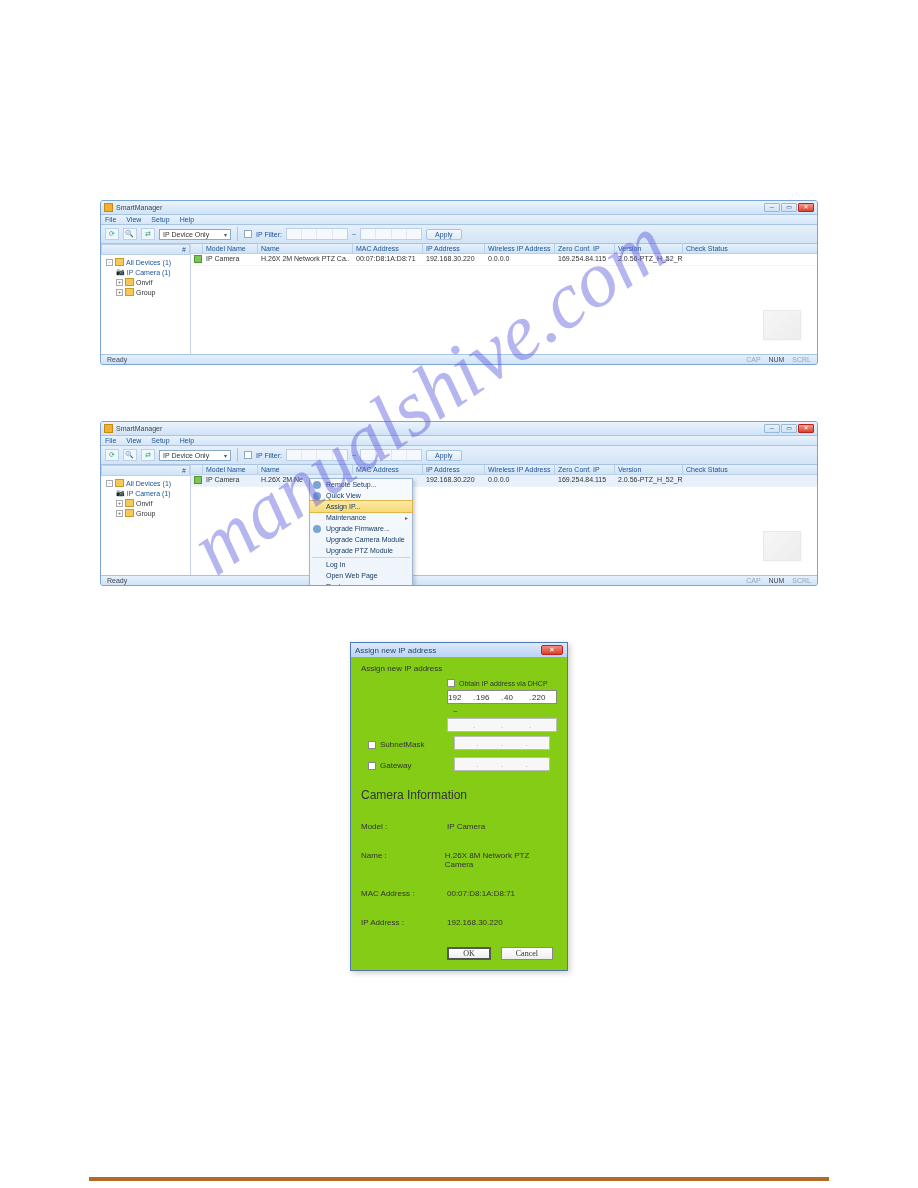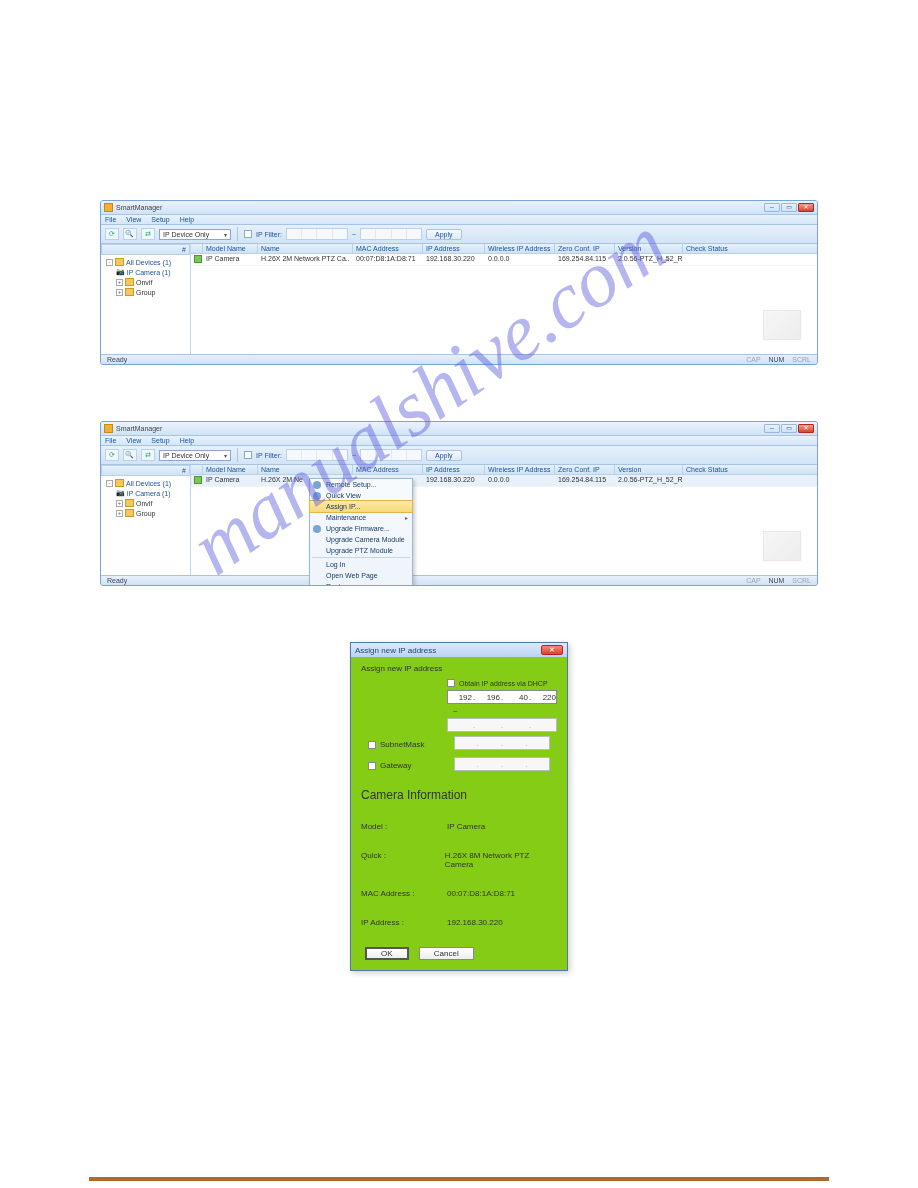--- a/index.html
+++ b/index.html
@@ -280,32 +280,32 @@
     margin-left: 86px;
     border: 1px solid #888;
     background: #fff;
     display: flex;
     height: 14px;
     font-size: 8px;
     align-items: center;
     margin-bottom: 3px;
   }
   .ipbox.ro { background:#f7f7f7; border-color:#bbb; color:#aaa; }
-  .ipbox span.oct { flex:1; text-align:right; }
+  .ipbox span.oct { flex:1; text-align:left; }
   .ipbox span.dot { width:4px; text-align:center; }
   .ipbox.tilde { justify-content: flex-start; padding-left:6px; background:transparent; border:none; height:auto; margin-bottom:2px; }
 
   .form-row { display:flex; margin: 4px 7px; font-size:8px; }
   .form-row .left { width:86px; display:flex; align-items:center; gap:4px; }
   .form-row .ipbox { margin-left:0; flex:1; }
 
   .sect-hdr { font-size:12px; margin-top:14px; margin-bottom:6px; }
   .info-row { display:flex; font-size:8px; margin: 20px 0; }
   .info-row .k { width:86px; }
-  .btn-row { text-align:left; margin-top:2px; }
+  .btn-row { text-align:right; margin-top:2px;font-family:Liberation Serif, serif; }
   .btn {
     display:inline-block;
     border: 1px solid #888;
     padding: 1px 14px;
     font-size: 8px;
     background: linear-gradient(#fff,#eee);
     margin: 0 4px;
   }
   .btn.primary { border: 2px solid #555; padding: 0 14px; }
 
@@ -605,21 +605,21 @@
             <span class="oct"></span>
         </div>
       </div>
 
       <div class="sect-hdr">Camera Information</div>
       <div class="info-row">
           <span class="k">Model :</span>
           <span>IP Camera</span>
         </div>
       <div class="info-row">
-          <span class="k">Quick :</span>
+          <span class="k">Name :</span>
           <span>H.26X 8M Network PTZ Camera</span>
         </div>
       <div class="info-row">
           <span class="k">MAC Address :</span>
           <span>00:07:D8:1A:D8:71</span>
         </div>
       <div class="info-row">
           <span class="k">IP Address :</span>
           <span>192.168.30.220</span>
         </div>

